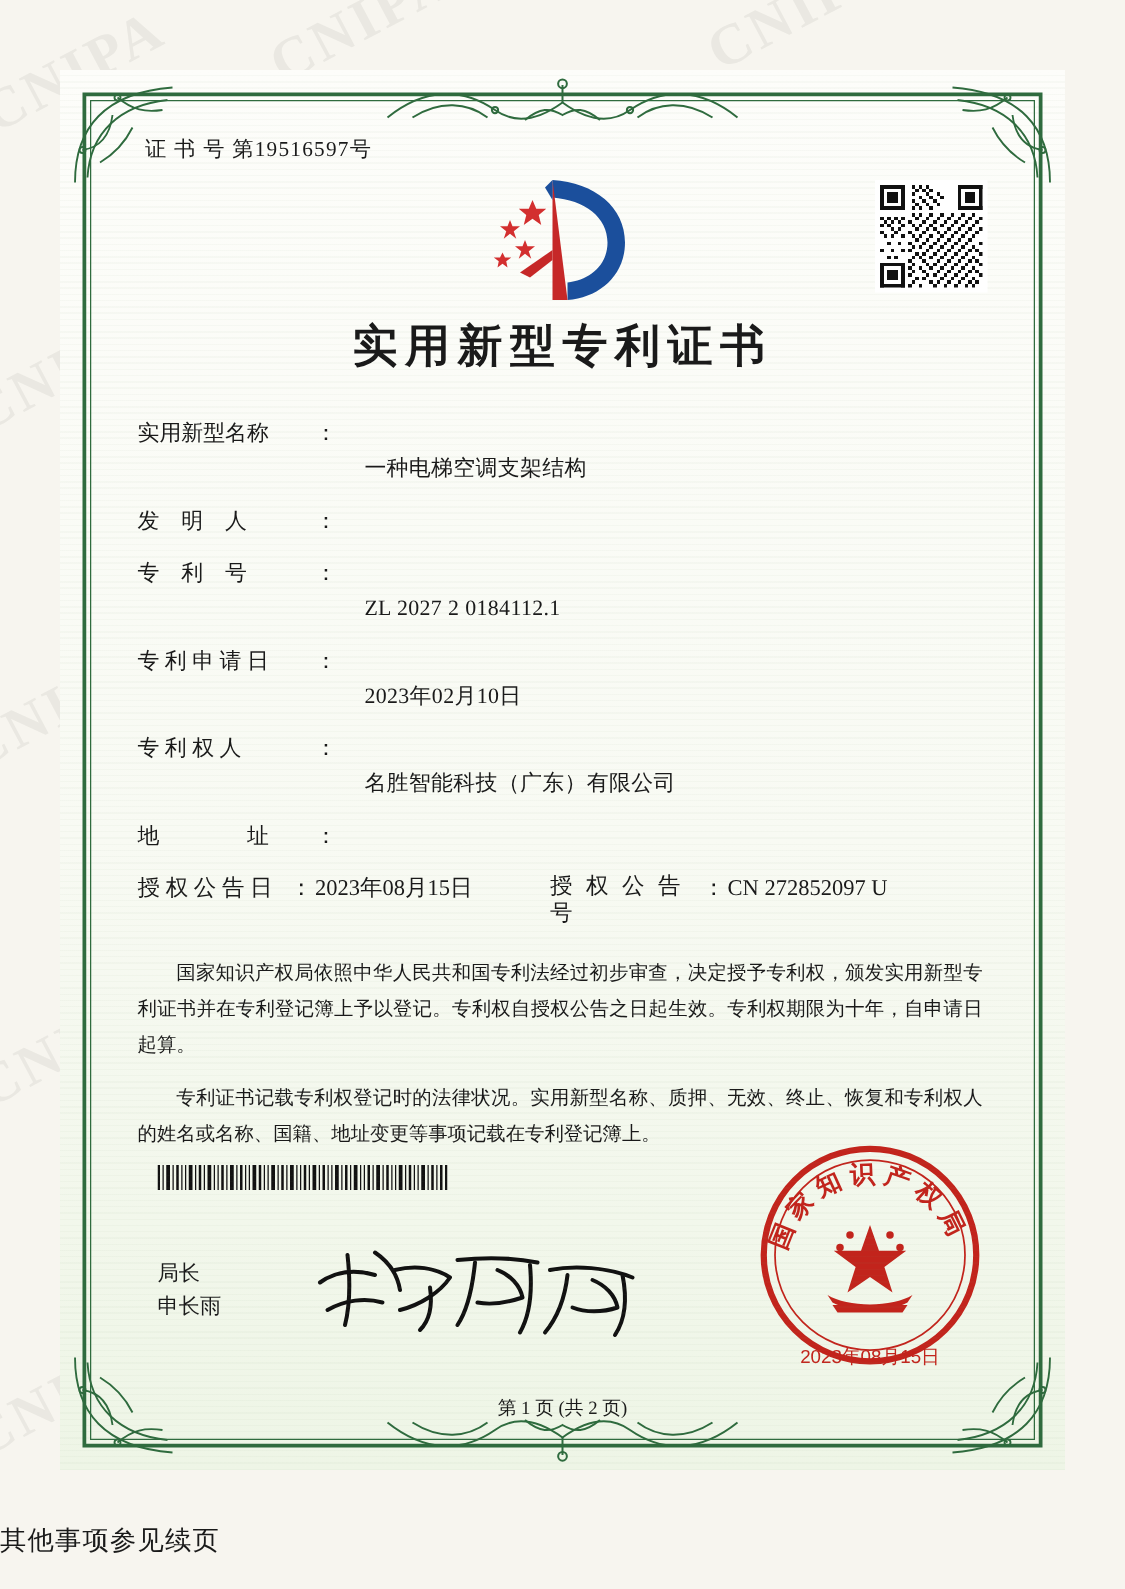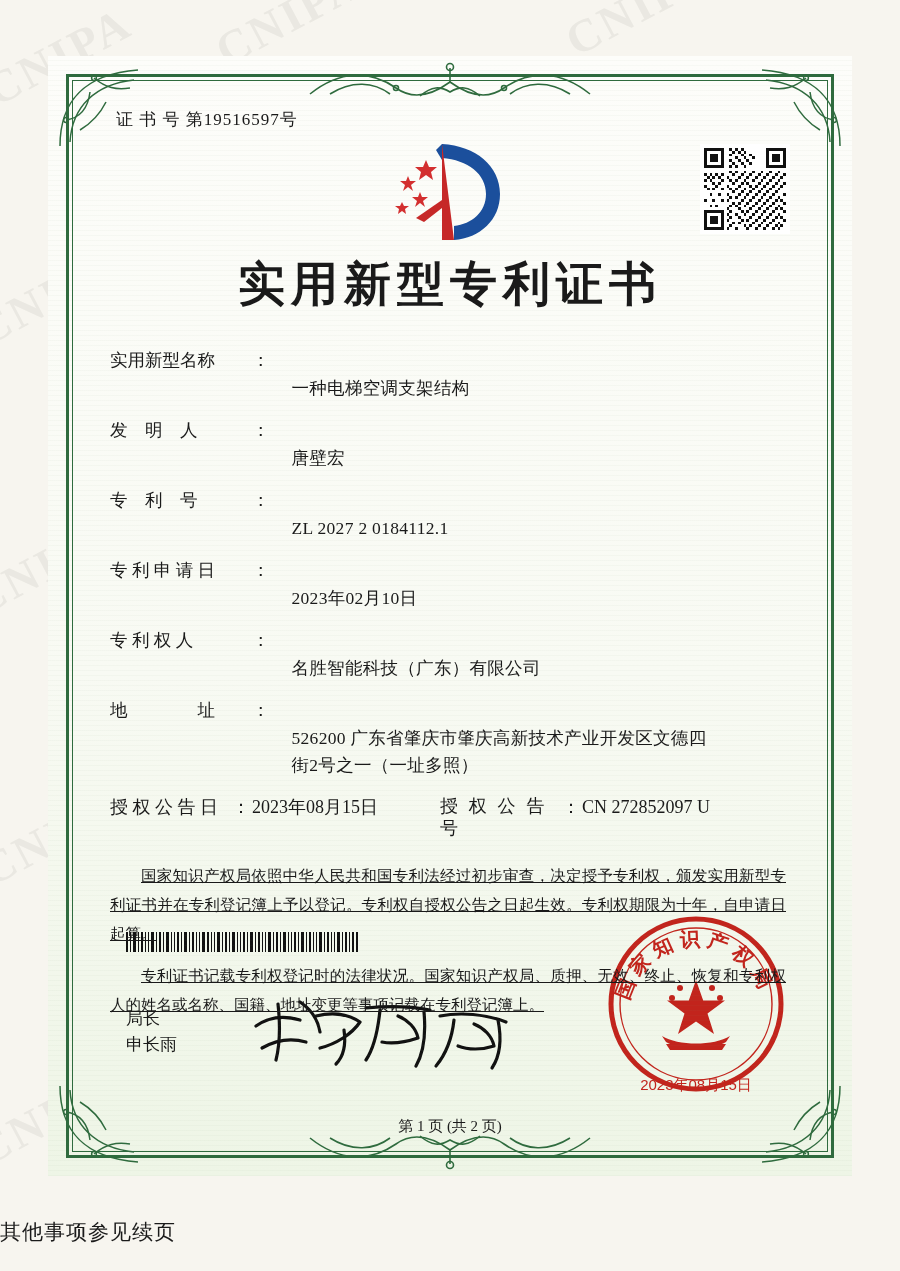--- a/index.html
+++ b/index.html
@@ -110,21 +110,21 @@
     top: 88px;
     width: 82px;
     height: 82px;
     background: #fff;
     padding: 4px;
     box-sizing: content-box;
   }
 
   .main-title {
     text-align: center;
-    font-size: 47px;
+    font-size: 36px;
     font-weight: bold;
     letter-spacing: 6px;
     margin-top: 122px;
     font-family: "DejaVu Serif", "Liberation Serif", serif;
   }
 
   .fields {
     margin-top: 34px;
     font-size: 17.5px;
     line-height: 1.2;
@@ -175,21 +175,20 @@
   .paragraphs {
     margin-top: 22px;
     font-size: 15.5px;
     line-height: 1.85;
     text-align: justify;
     padding-right: 4px;
   }
   .paragraphs p {
     margin: 0 0 14px 0;
     text-indent: 2em;
-    text-decoration: underline;
   }
 
   .barcode {
     position: absolute;
     left: 78px;
     top: 876px;
     height: 20px;
     width: 232px;
   }
 
@@ -577,21 +576,20 @@
 
       <div class="field-row">
         <span class="field-label">实用新型名称</span>
         <span class="field-colon">：</span>
         <span class="field-value">一种电梯空调支架结构</span>
       </div>
 
       <div class="field-row">
         <span class="field-label">发　明　人</span>
         <span class="field-colon">：</span>
-        <span class="field-value">唐壁宏</span>
       </div>
 
       <div class="field-row">
         <span class="field-label">专　利　号</span>
         <span class="field-colon">：</span>
         <span class="field-value">ZL 2027 2 0184112.1</span>
       </div>
 
       <div class="field-row">
         <span class="field-label">专 利 申 请 日</span>
@@ -601,43 +599,39 @@
 
       <div class="field-row">
         <span class="field-label">专 利 权 人</span>
         <span class="field-colon">：</span>
         <span class="field-value">名胜智能科技（广东）有限公司</span>
       </div>
 
       <div class="field-row">
         <span class="field-label">地　　　　址</span>
         <span class="field-colon">：</span>
-        <span class="field-value">
-          <span>526200 广东省肇庆市肇庆高新技术产业开发区文德四</span>
-          <span class="line2">街2号之一（一址多照）</span>
-        </span>
       </div>
 
       <div class="grant-row">
         <span class="grant-left">
           <span class="glabel">授 权 公 告 日</span>
           <span class="field-colon">：</span>
           <span>2023年08月15日</span>
         </span>
         <span class="grant-right">
           <span class="glabel2">授 权 公 告 号</span>
           <span class="field-colon">：</span>
           <span>CN 272852097 U</span>
         </span>
       </div>
     </div>
 
     <div class="paragraphs">
       <p>国家知识产权局依照中华人民共和国专利法经过初步审查，决定授予专利权，颁发实用新型专利证书并在专利登记簿上予以登记。专利权自授权公告之日起生效。专利权期限为十年，自申请日起算。</p>
-      <p>专利证书记载专利权登记时的法律状况。国家知识产权局、质押、无效、终止、恢复和专利权人的姓名或名称、国籍、地址变更等事项记载在专利登记簿上。</p>
+      <p>专利证书记载专利权登记时的法律状况。实用新型名称、质押、无效、终止、恢复和专利权人的姓名或名称、国籍、地址变更等事项记载在专利登记簿上。</p>
     </div>
   </div>
 
   <svg class="barcode" viewBox="0 0 232 20" preserveAspectRatio="none">
     <g fill="#111">
       <rect x="0" y="0" width="2" height="20"></rect>
         <rect x="4" y="0" width="1" height="20"></rect>
       <rect x="7" y="0" width="3" height="20"></rect>
         <rect x="12" y="0" width="1" height="20"></rect>
       <rect x="15" y="0" width="2" height="20"></rect>

